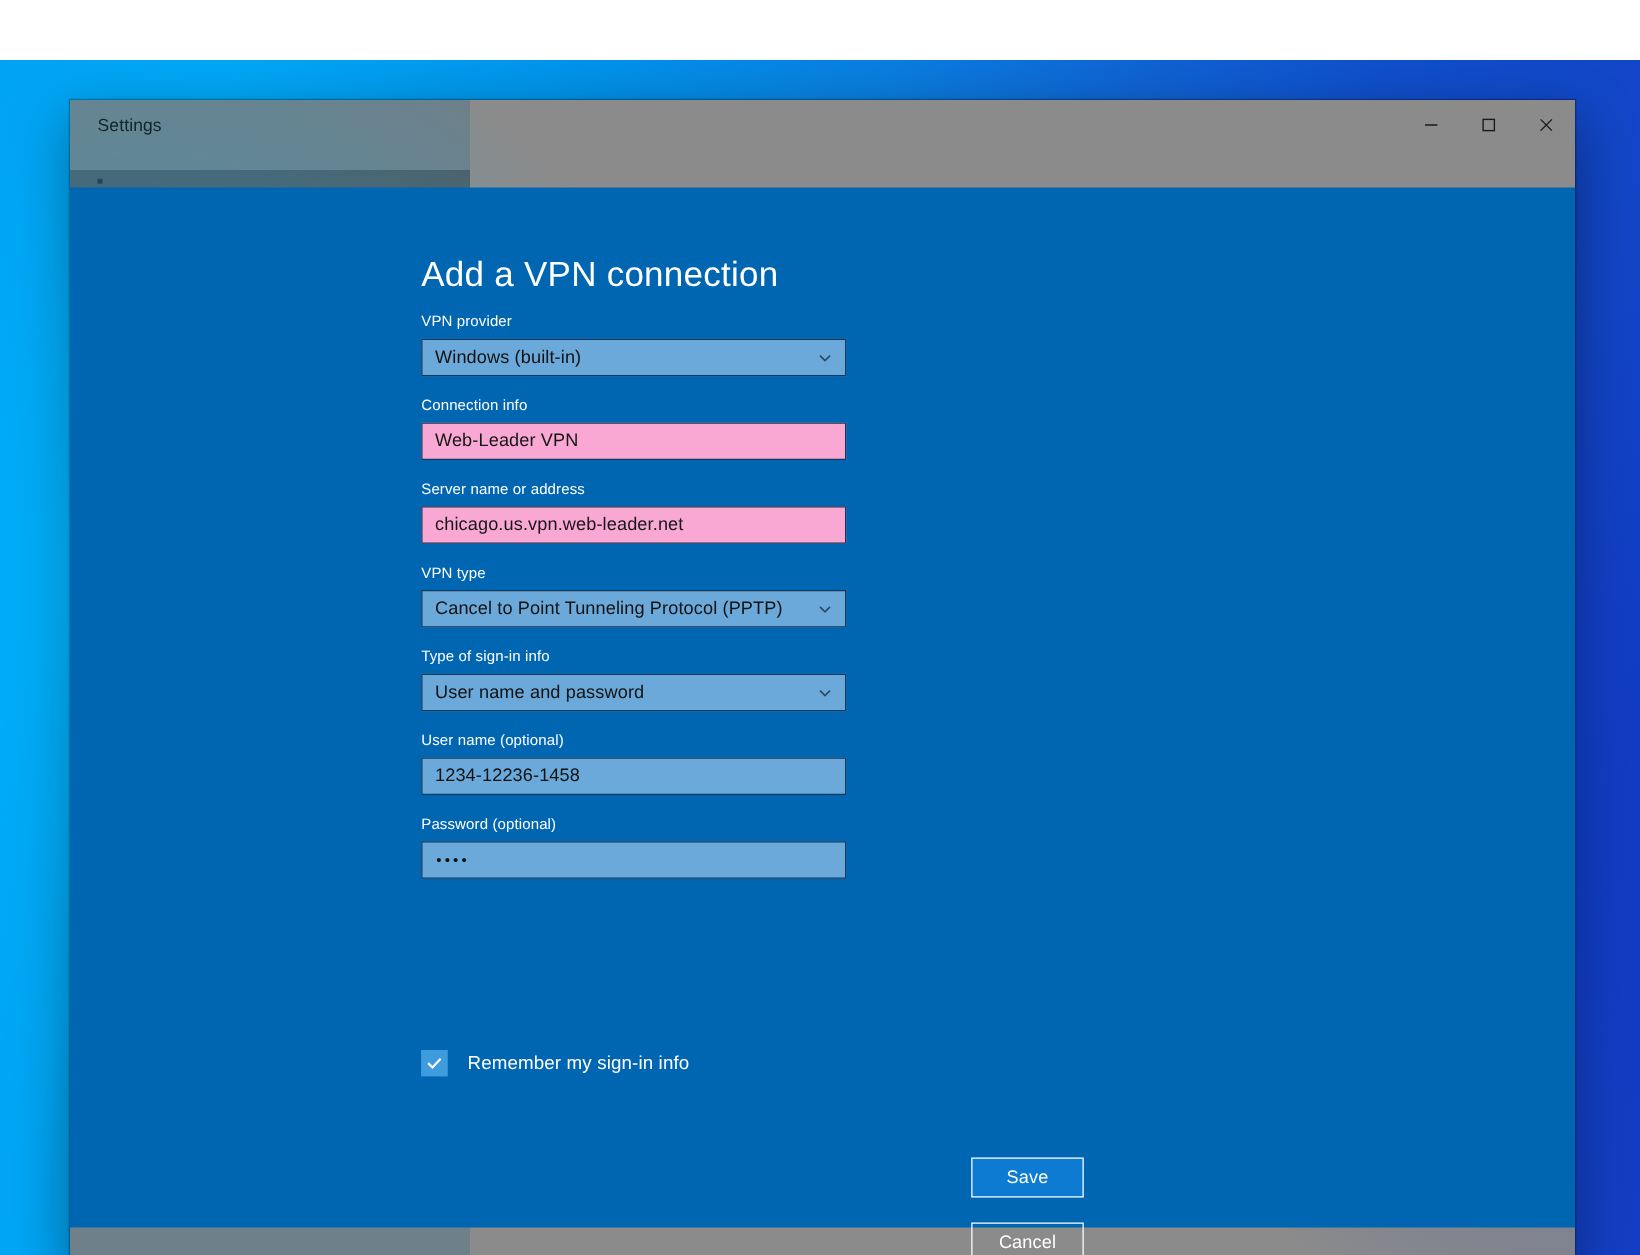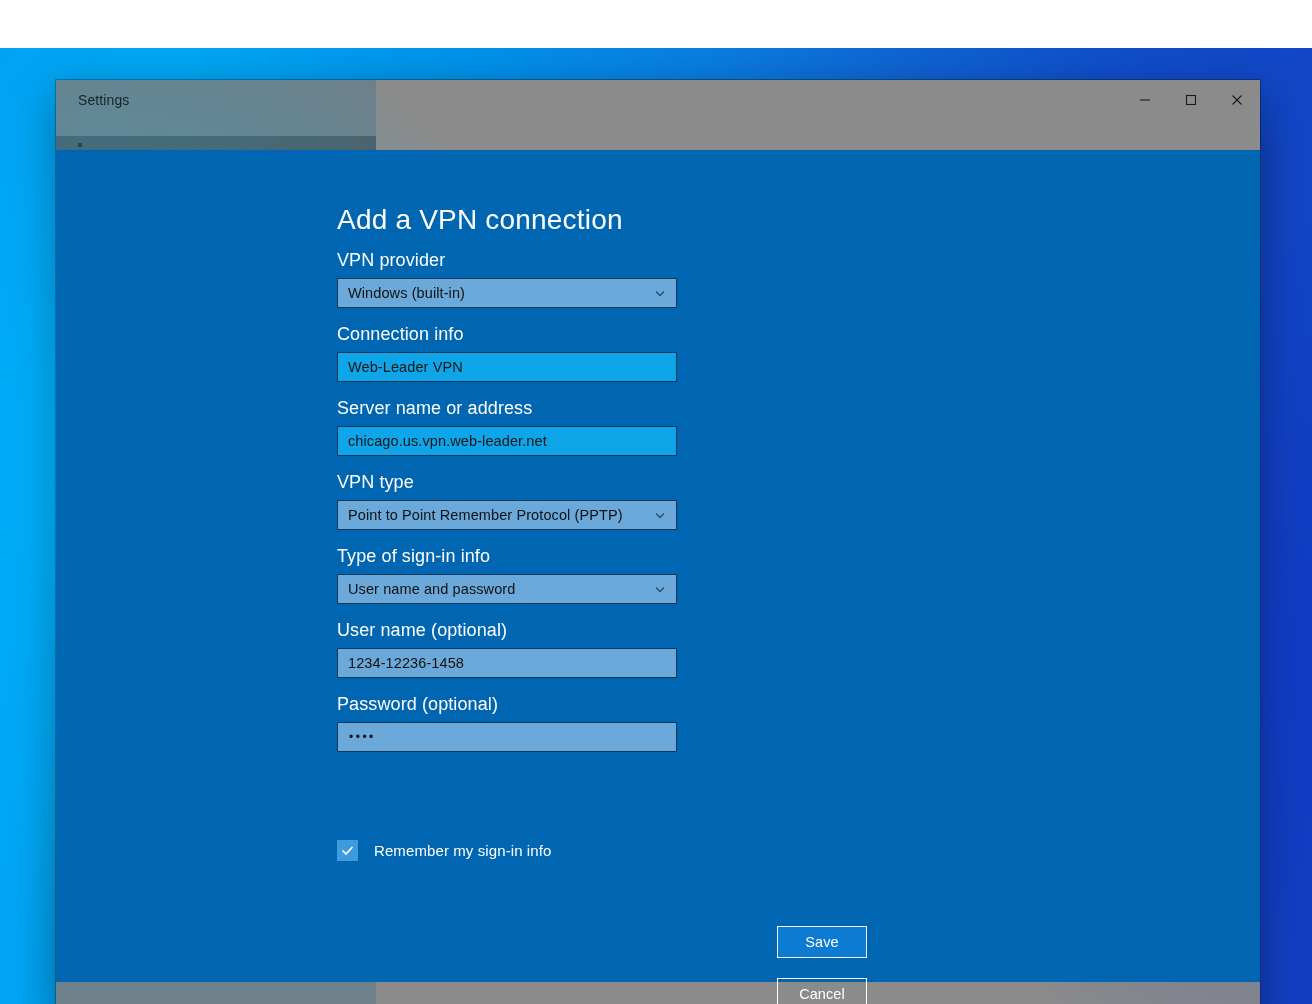--- a/index.html
+++ b/index.html
@@ -158,38 +158,38 @@
     position: absolute;
     left: 281px;
     top: 100px;
     width: 342px;
   }
 
   .field { margin-bottom: 16px; }
 
   .field-label {
     display: block;
-    font-size: 18px;
+    font-size: 12px;
     color: #ffffff;
     margin-bottom: 7px;
     letter-spacing: .1px;
   }
 
   .control {
     position: relative;
     width: 340px;
     height: 30px;
     border: 1px solid #12385c;
     display: flex;
     align-items: center;
   }
 
   
   .control.input-light {
-    background: #0ea5e9;
+    background: #f9a8d4;
   }
   .control.input-light .value {
     color: #161616;
   }
 
   
   .control.input-blue,
   .control.combo {
     background: #6aa9da;
   }
@@ -360,21 +360,21 @@
         <div class="field">
           <span class="field-label">Server name or address</span>
           <div class="control input-light">
             <span class="value">chicago.us.vpn.web-leader.net</span>
           </div>
         </div>
 
         <div class="field">
           <span class="field-label">VPN type</span>
           <div class="control combo">
-            <span class="value">Point to Point Remember Protocol (PPTP)</span>
+            <span class="value">Cancel to Point Tunneling Protocol (PPTP)</span>
             <span class="chevron">
               <svg width="14" height="14" viewBox="0 0 14 14">
                   <polyline points="3,5.5 7,9.5 11,5.5" fill="none" stroke="#2b4a63" stroke-width="1.3"></polyline>
                 </svg>
             </span>
           </div>
         </div>
 
         <div class="field">
           <span class="field-label">Type of sign-in info</span>

